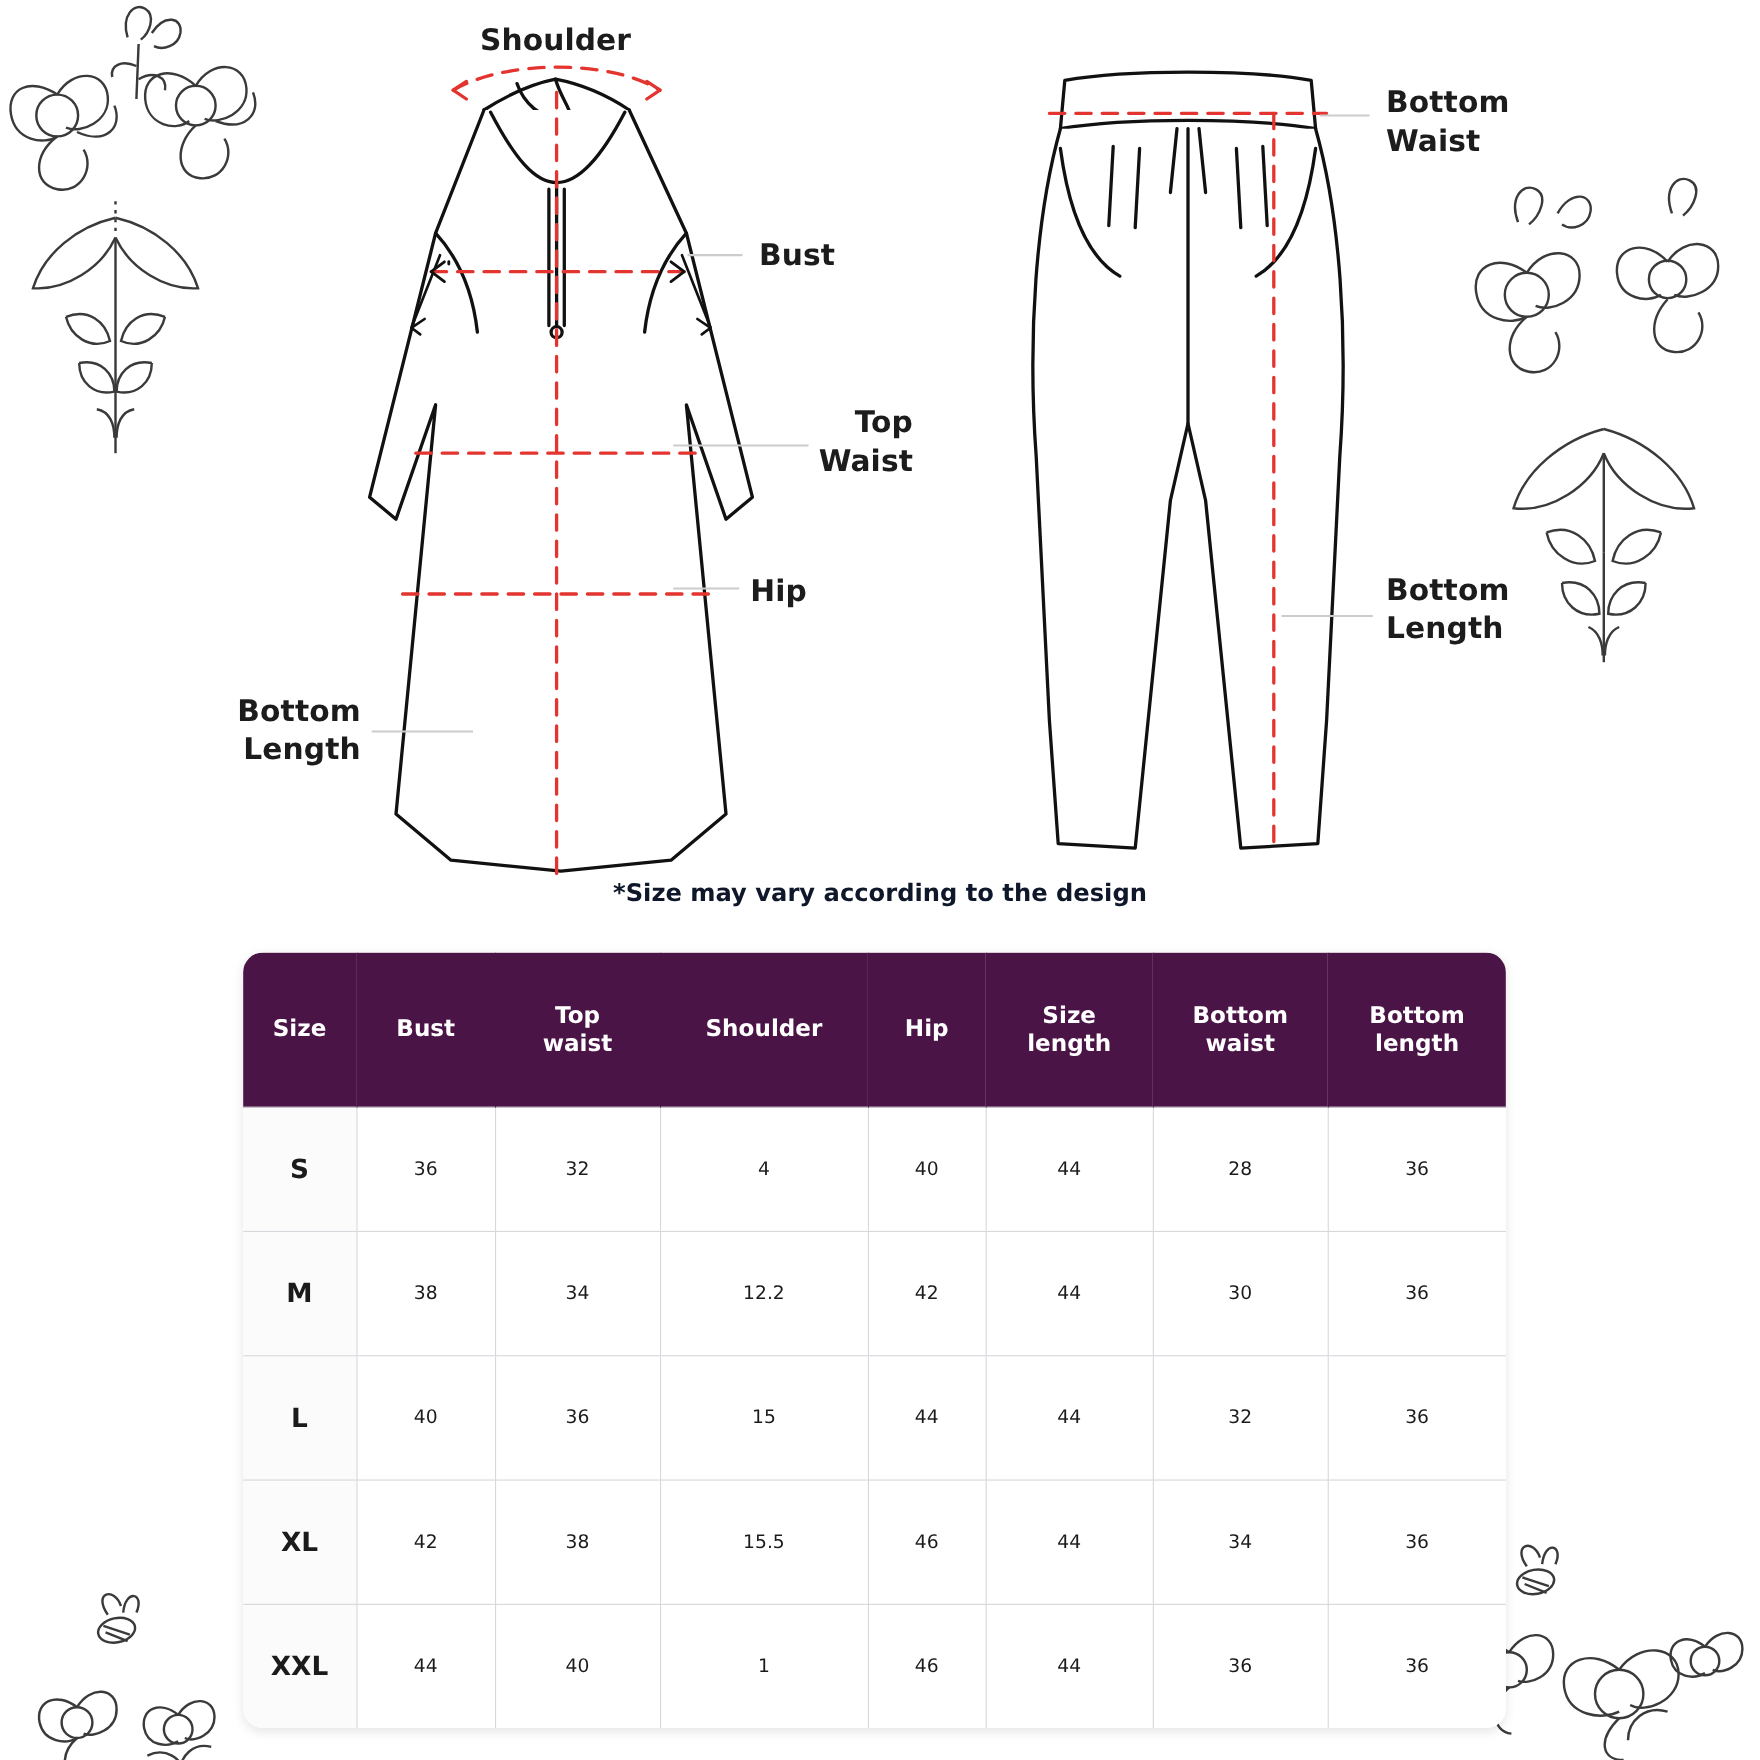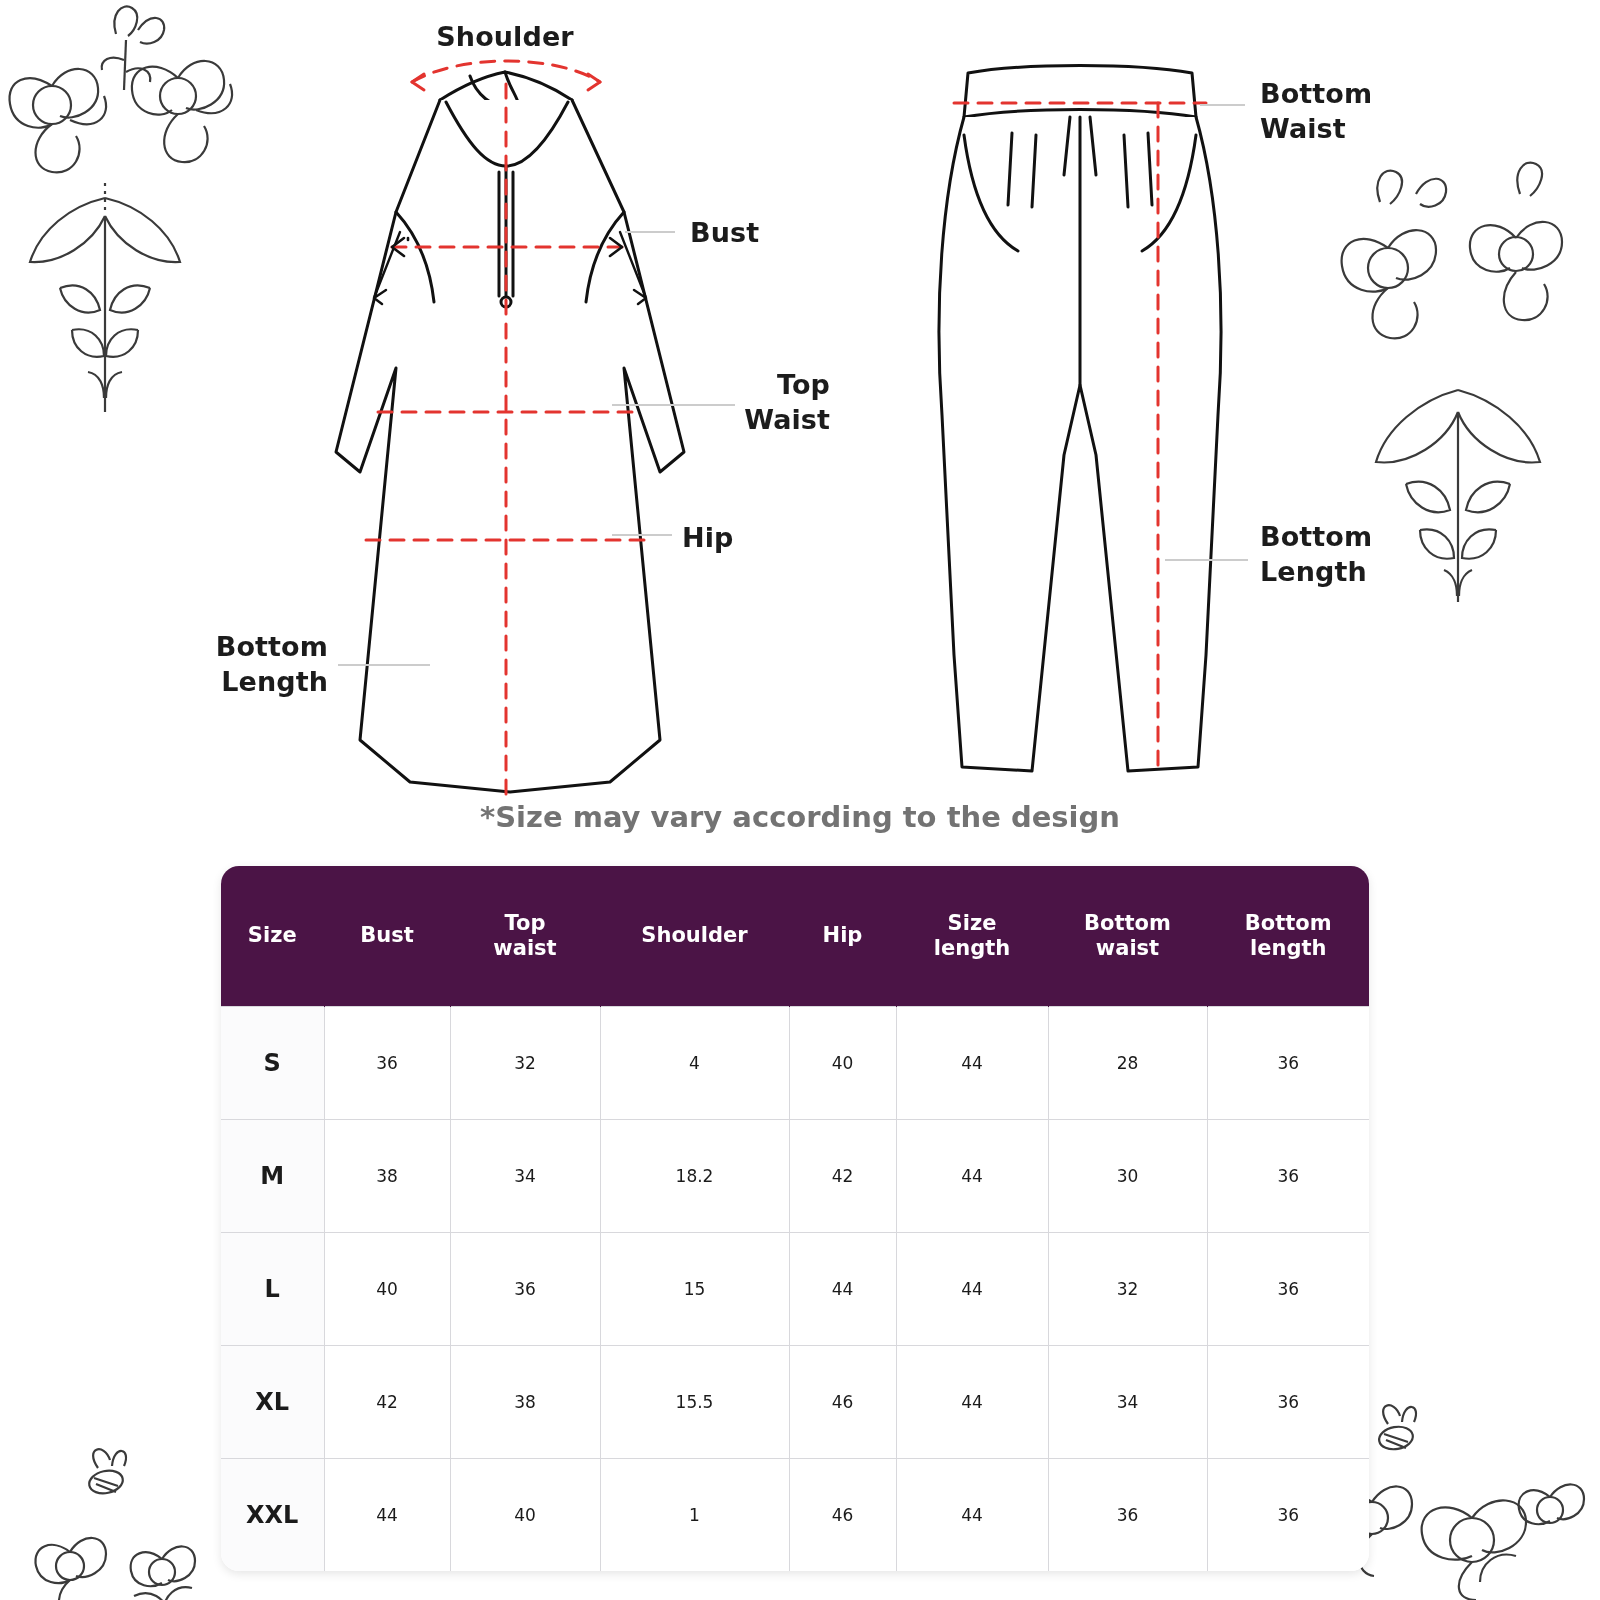--- a/index.html
+++ b/index.html
@@ -41,23 +41,23 @@
   .label.leftal { text-align: right; }
   .label.center { text-align: center; }
 
   
   .note {
     position: absolute;
     left: 0;
     right: 0;
     top: 800px;
     text-align: center;
-    font-size: 29px;
+    font-size: 22px;
     font-weight: 700;
-    color: #737373;
+    color: #0f172a;
   }
 
   
   .table-wrap {
     position: absolute;
     left: 221px;
     top: 866px;
     width: 1148px;
     border-radius: 18px;
     overflow: hidden;
@@ -387,21 +387,21 @@
         <td>4</td>
         <td>40</td>
         <td>44</td>
         <td>28</td>
         <td>36</td>
       </tr>
       <tr>
         <td class="size-cell">M</td>
         <td>38</td>
         <td>34</td>
-        <td>18.2</td>
+        <td>12.2</td>
         <td>42</td>
         <td>44</td>
         <td>30</td>
         <td>36</td>
       </tr>
       <tr>
         <td class="size-cell">L</td>
         <td>40</td>
         <td>36</td>
         <td>15</td>

